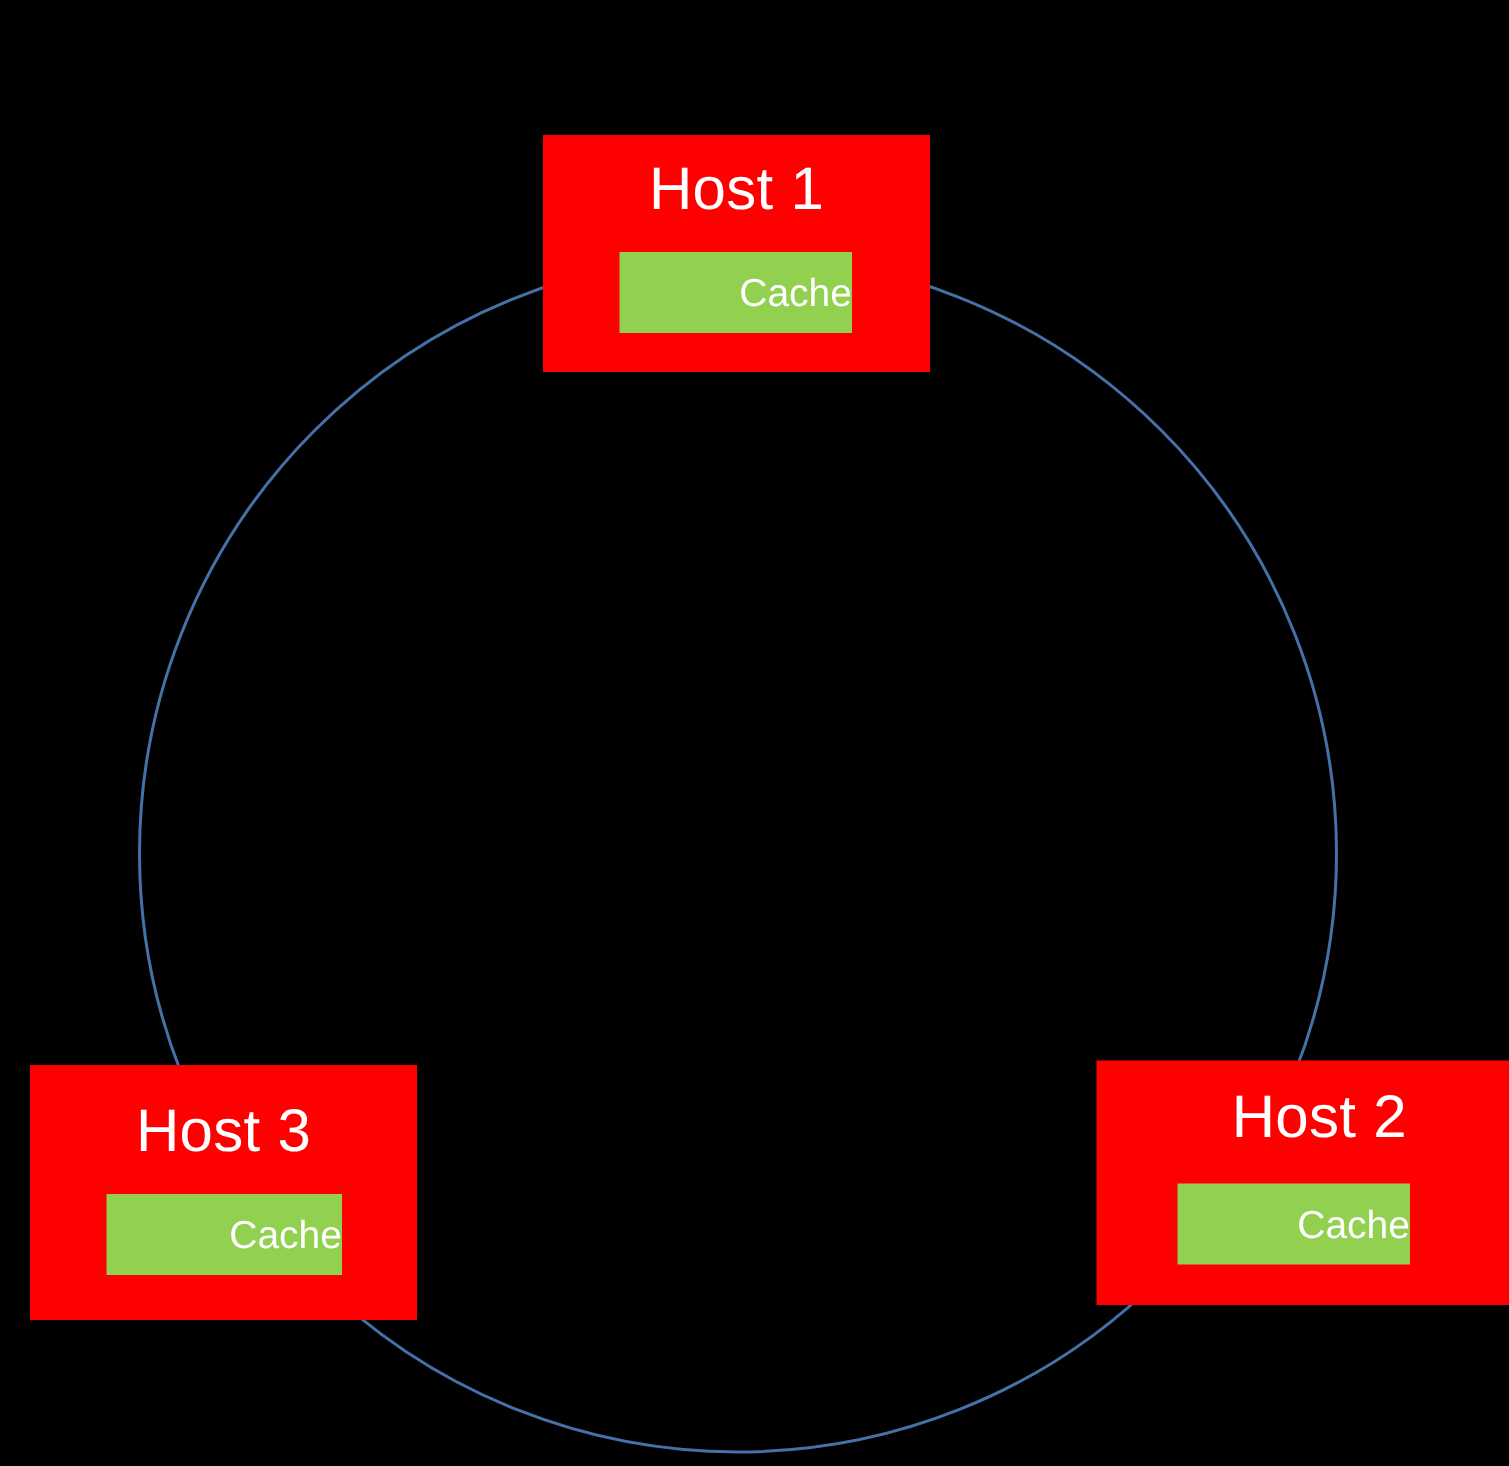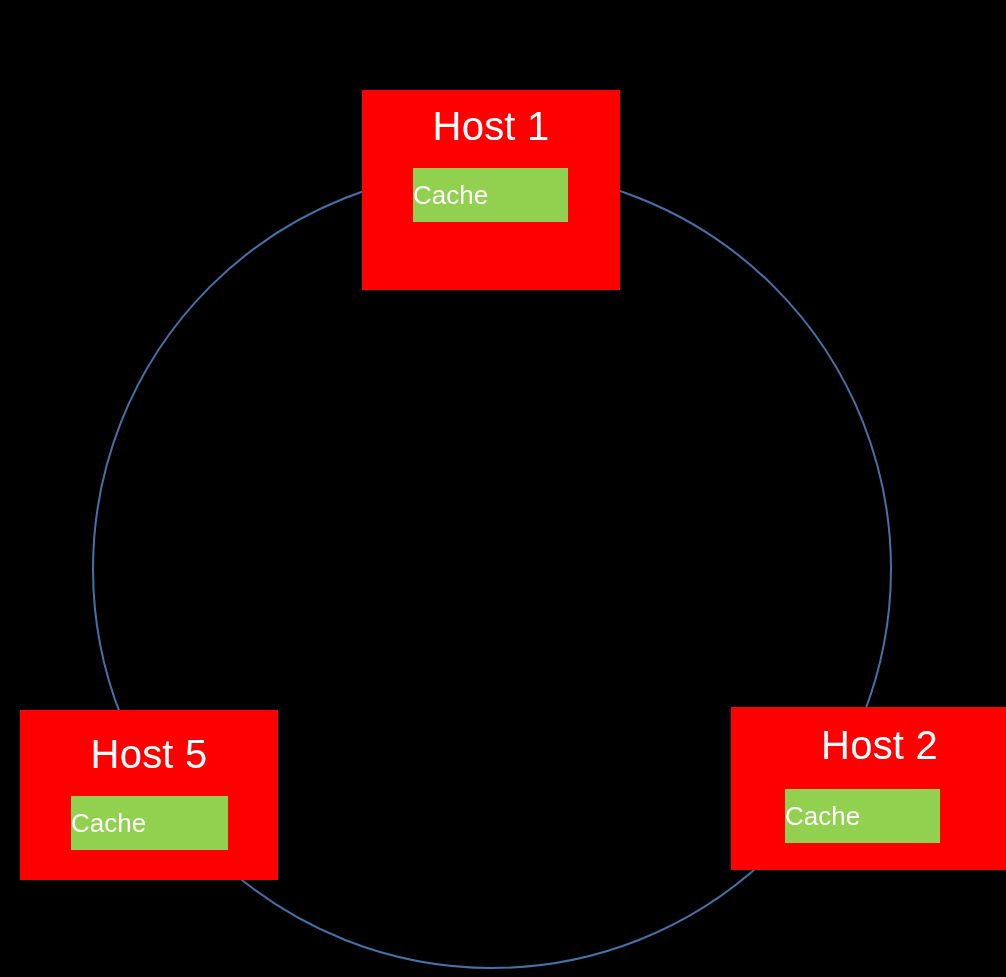--- a/index.html
+++ b/index.html
@@ -39,35 +39,35 @@
     line-height: 1;
     font-weight: 400;
     letter-spacing: 0.2px;
     white-space: nowrap;
   }
   .cache-box {
     position: absolute;
     background: #92D050;
     display: flex;
     align-items: center;
-    justify-content: flex-start;
+    justify-content: flex-end;
   }
   .cache-label {
     color: #FFFFFF;
     font-size: 26px;
     line-height: 1;
     font-weight: 400;
     white-space: nowrap;
   }
   
   #host-1 {
     left: 362px;
     top: 90px;
     width: 258px;
-    height: 200px;
+    height: 158px;
   }
   #host-1 .host-title { margin-top: 16px; }
   #host-1-cache {
     left: 413px;
     top: 168px;
     width: 155px;
     height: 54px;
   }
   
   #host-2 {
@@ -134,20 +134,20 @@
   </div>
 
   <div class="host-box" id="host-2">
     <span class="host-title">Host 2</span>
   </div>
   <div class="cache-box" id="host-2-cache">
     <span class="cache-label">Cache</span>
   </div>
 
   <div class="host-box" id="host-3">
-    <span class="host-title">Host 5</span>
+    <span class="host-title">Host 3</span>
   </div>
   <div class="cache-box" id="host-3-cache">
     <span class="cache-label">Cache</span>
   </div>
 
 
 </div>
 
 </body></html>

